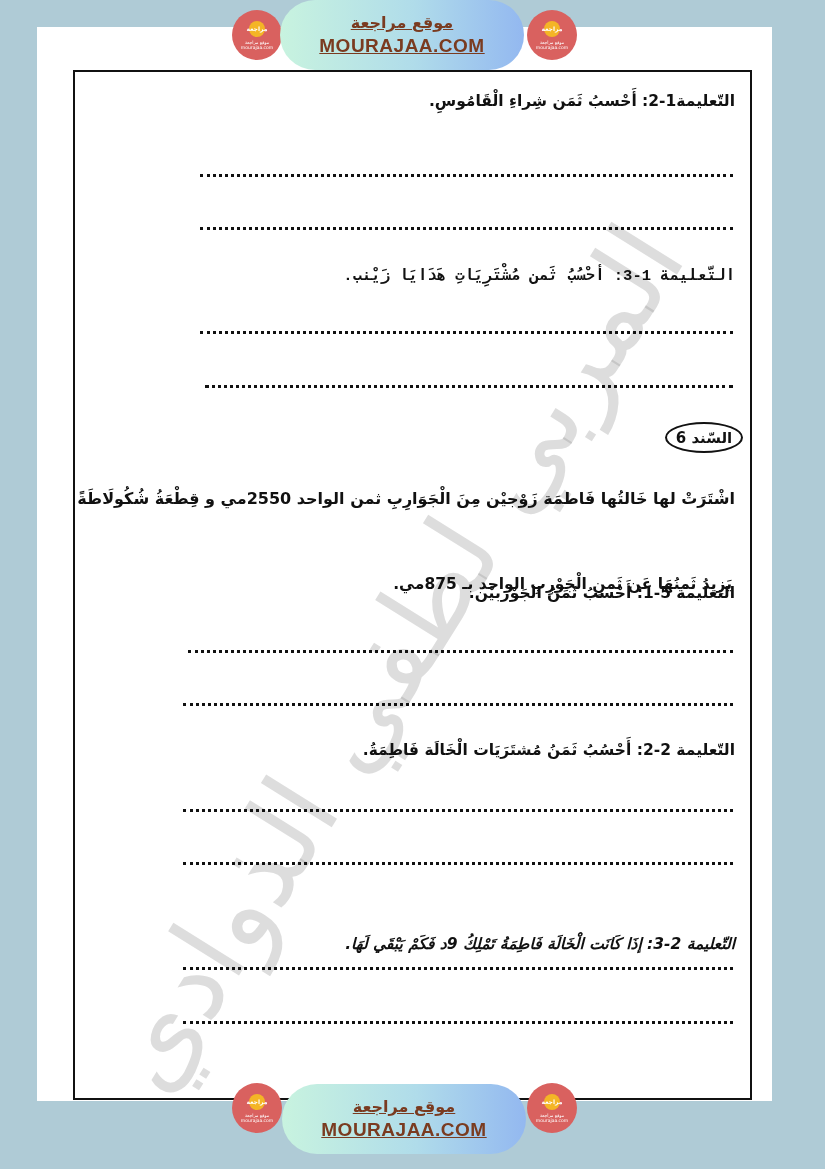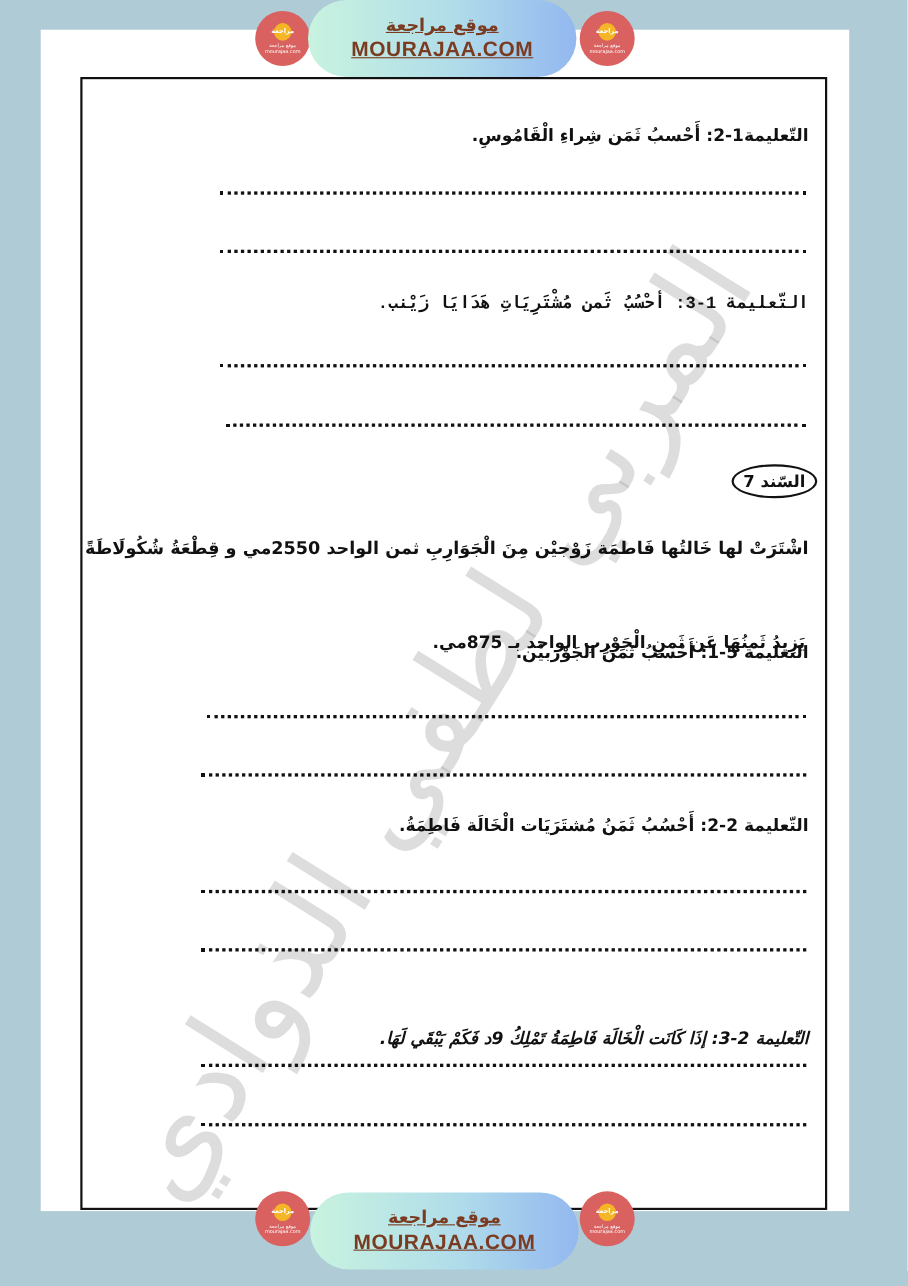--- a/index.html
+++ b/index.html
@@ -91,29 +91,29 @@
   <div class="cap">
     <div>موقع مراجعة</div>
     <div>mourajaa.com</div>
   </div>
 </div>
 
 <div class="frame"></div>
 
 <div class="watermark">المربي لطفي الذوادي</div>
 
-<div class="text" style="top:114px;">التّعليمة1-2: أَحْسبُ ثَمَن شِراءِ الْقَامُوسِ.</div>
+<div class="text" style="top:92px;">التّعليمة1-2: أَحْسبُ ثَمَن شِراءِ الْقَامُوسِ.</div>
 <div class="dots" style="left:200px; width:533px; top:174px;"></div>
 <div class="dots" style="left:200px; width:533px; top:227px;"></div>
 
 <div class="text" style="top:266px;font-family:Liberation Mono, monospace;">التّعليمة 1-3: أحْسُبُ ثَمن مُشْتَرِيَاتِ هَدَايَا زَيْنب.</div>
 <div class="dots" style="left:200px; width:533px; top:331px;"></div>
 <div class="dots" style="left:205px; width:528px; top:385px;"></div>
 
-<div class="sanad">السّند 7</div>
+<div class="sanad">السّند 6</div>
 
 <div class="text" style="top:479px; font-size:16px;margin-top:10px;">اشْتَرَتْ لها خَالتُها فَاطمَة زَوْجيْن مِنَ الْجَوَارِبِ ثمن الواحد 2550مي و قِطْعَةُ شُكُولَاطَةً</div>
 <div class="text" style="top:531px; right:93px;margin-top:44px;">يَزِيدُ ثَمنُهَا عَن ثَمنِ الْجَوْرِبِ الواحد  بـ 875مي.</div>
 
 <div class="text" style="top:584px;">التعليمة 5-1: أَحْسبُ ثَمَنُ الجَوْربيْن.</div>
 <div class="dots" style="left:188px; width:545px; top:650px;"></div>
 <div class="dots" style="left:183px; width:550px; top:703px;"></div>
 
 <div class="text" style="top:741px;margin-left:11px;">التّعليمة 2-2: أَحْسُبُ ثَمَنُ مُشتَرَيَات الْخَالَة فَاطِمَةُ.</div>
 <div class="dots" style="left:183px; width:550px; top:809px;"></div>

